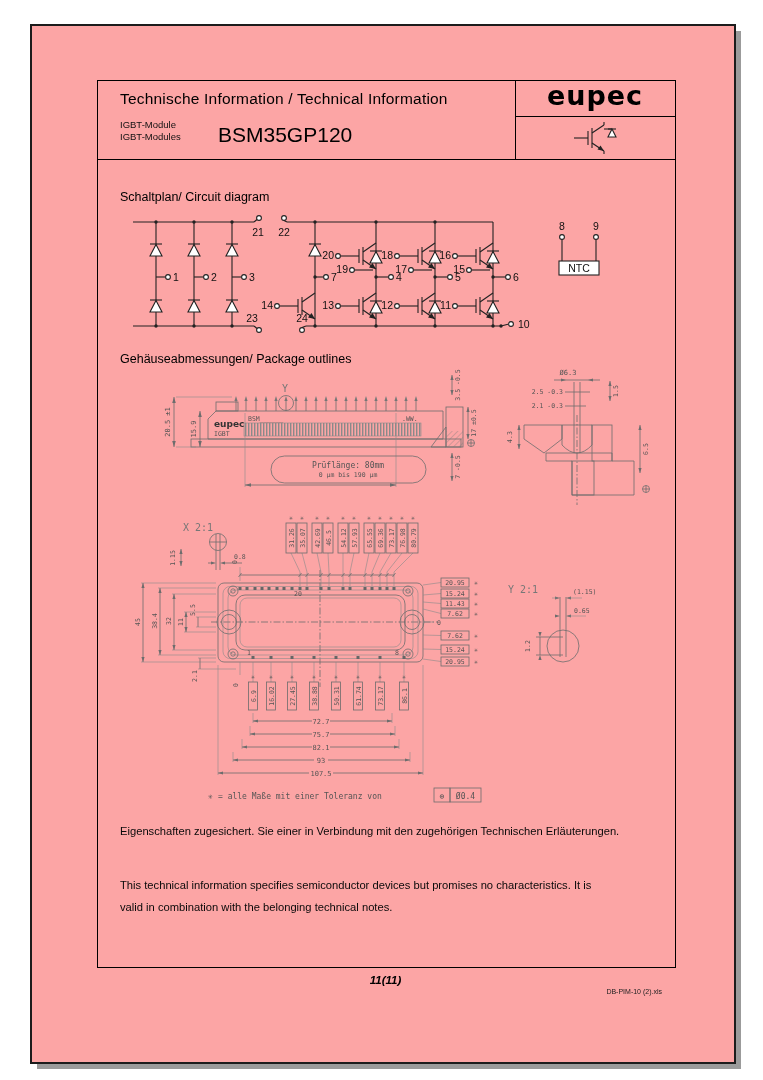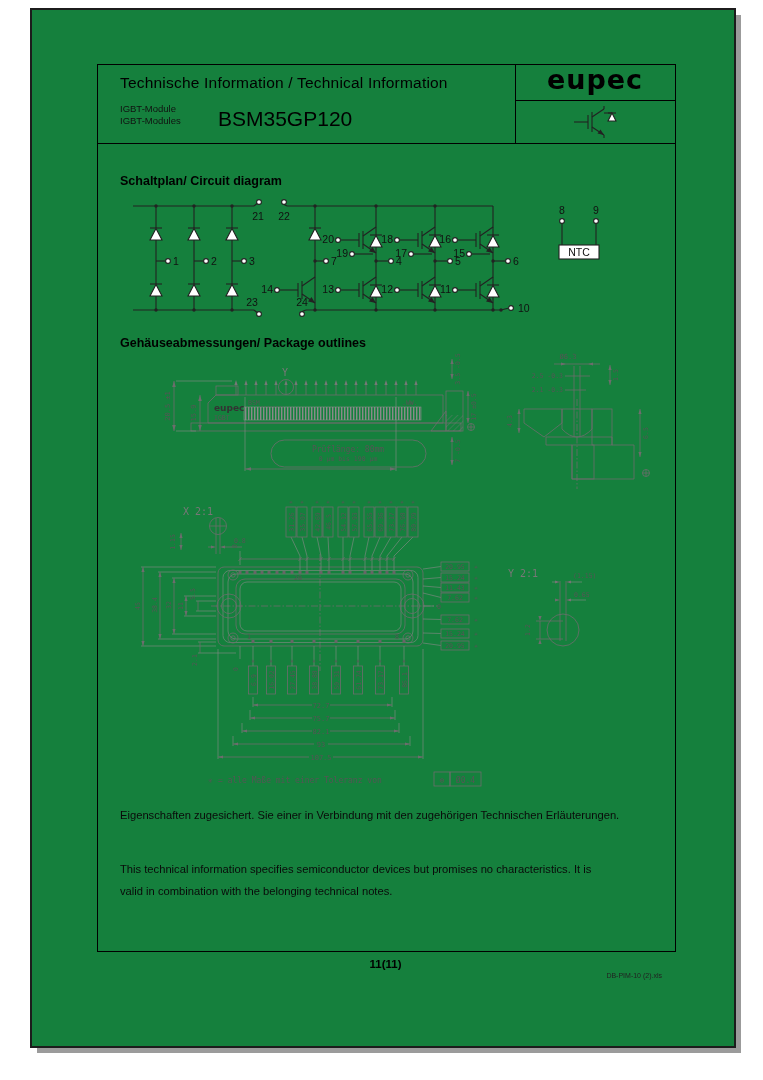--- a/index.html
+++ b/index.html
@@ -1,33 +1,33 @@
 <!DOCTYPE html>
 <html><head>
 <meta charset="utf-8">
 <style>
   html,body{margin:0;padding:0;background:#fff;width:763px;height:1080px;overflow:hidden;
     font-family:"Liberation Sans",sans-serif;}
   .abs{position:absolute;}
-  .page{position:absolute;left:30px;top:8px;width:702px;height:1036px;background:#15803d;
+  .page{position:absolute;left:30px;top:24px;width:702px;height:1036px;background:#fca5a5;
     border:2px solid #1c1c1c;box-shadow:6px 6px 0 -1px #9b9b9b;}
   .frame{position:absolute;left:65px;top:54px;width:577px;height:886px;border:1.5px solid #000;}
   .hdr-vdiv{position:absolute;left:417px;top:0;width:0;height:78px;border-left:1.5px solid #000;}
   .hdr-hdiv{position:absolute;left:0;top:78px;width:100%;border-top:1.5px solid #000;}
   .logo-div{position:absolute;left:417px;top:35px;width:160px;border-top:1.5px solid #000;}
   .title{position:absolute;left:22px;top:9px;font-size:15.5px;color:#000;letter-spacing:.2px;}
   .modl{position:absolute;left:22px;top:38px;font-size:9.5px;line-height:12px;color:#111;}
   .part{position:absolute;left:120px;top:42px;width:290px;text-align:left;font-size:21px;color:#000;}
   .brand{position:absolute;left:417px;top:-1px;width:160px;text-align:center;font-size:27px;
     font-weight:bold;letter-spacing:1px;font-family:"DejaVu Sans",sans-serif;color:#000;}
   .bsym{position:absolute;left:470px;top:40px;}
-  .h2{position:absolute;left:22px;font-size:12.5px;font-weight:bold;color:#000;}
+  .h2{position:absolute;left:22px;font-size:12.5px;font-weight:normal;color:#000;}
   .bodytxt{position:absolute;left:22px;width:535px;font-size:11.2px;line-height:21.5px;color:#0a0a0a;}
   .pagenum{position:absolute;left:65px;top:948px;width:577px;text-align:center;
-    font-size:11.5px;font-weight:bold;color:#000;}
+    font-size:11.5px;font-weight:bold;color:#000;font-style:italic;}
   .docref{position:absolute;left:460px;top:962px;width:170px;text-align:right;font-size:7px;color:#222;}
   
   .ck{stroke:#222;stroke-width:1.1;fill:none;}
   .ckt{font:10.5px "Liberation Sans",sans-serif;fill:#111;}
   .cad{stroke:#6d6d6d;stroke-width:.8;fill:none;}
   .cadthin{stroke:#8a8a8a;stroke-width:.6;fill:none;}
   .cadt{font:6.5px "DejaVu Sans Mono",monospace;fill:#555;}
   .cadt7{font:7px "DejaVu Sans Mono",monospace;fill:#555;}
   .cadt8{font:8px "DejaVu Sans Mono",monospace;fill:#555;}
   .cadt10{font:10px "DejaVu Sans Mono",monospace;fill:#777;}

